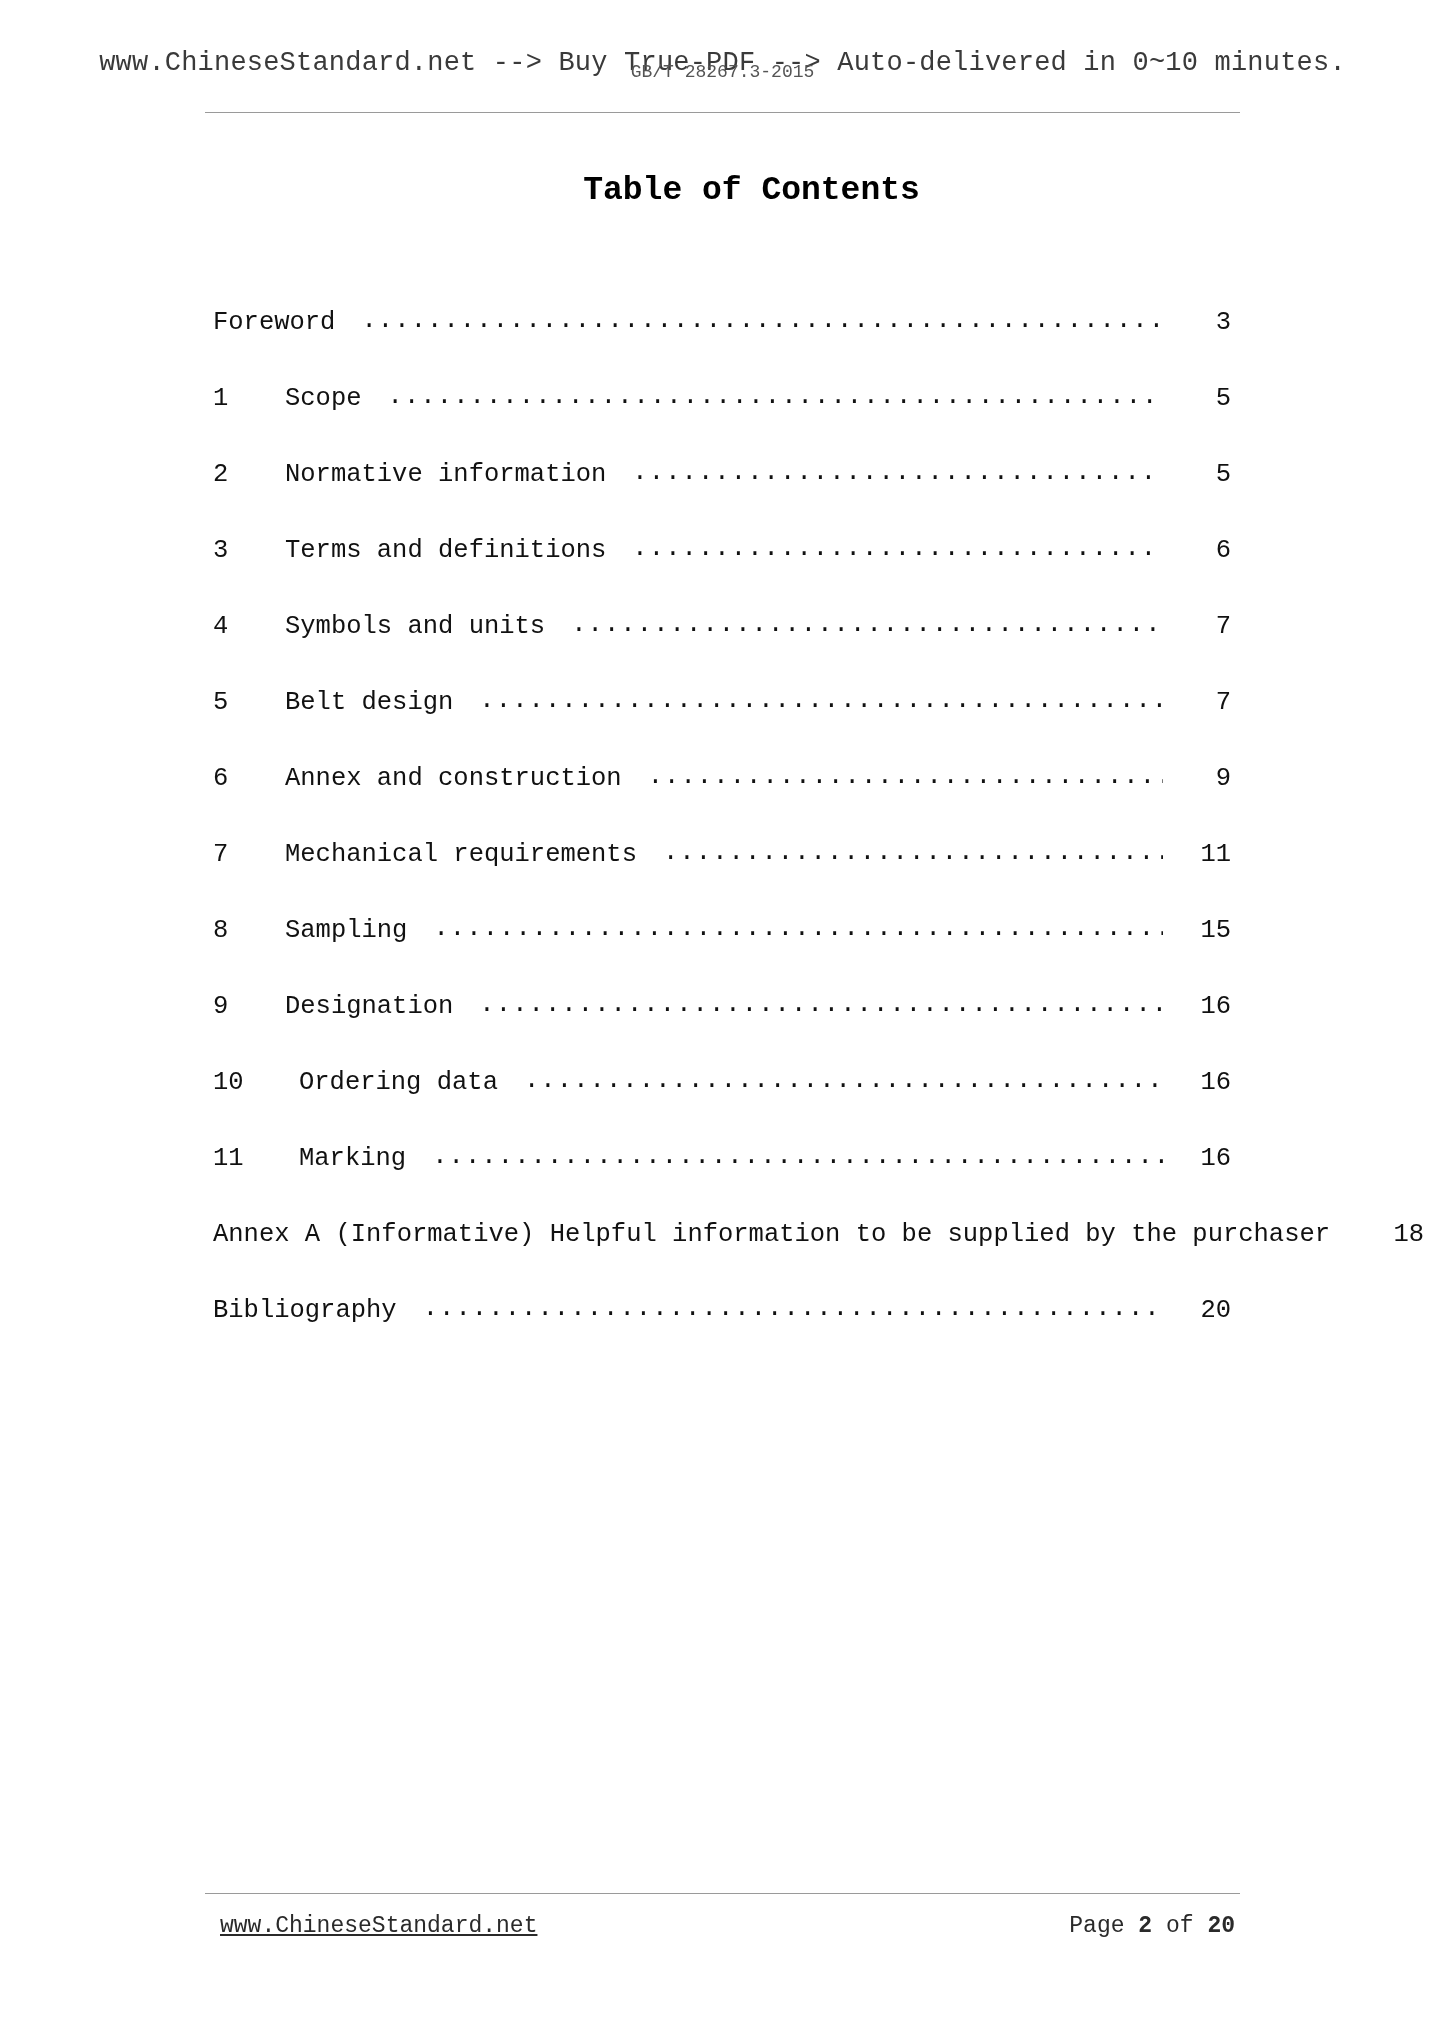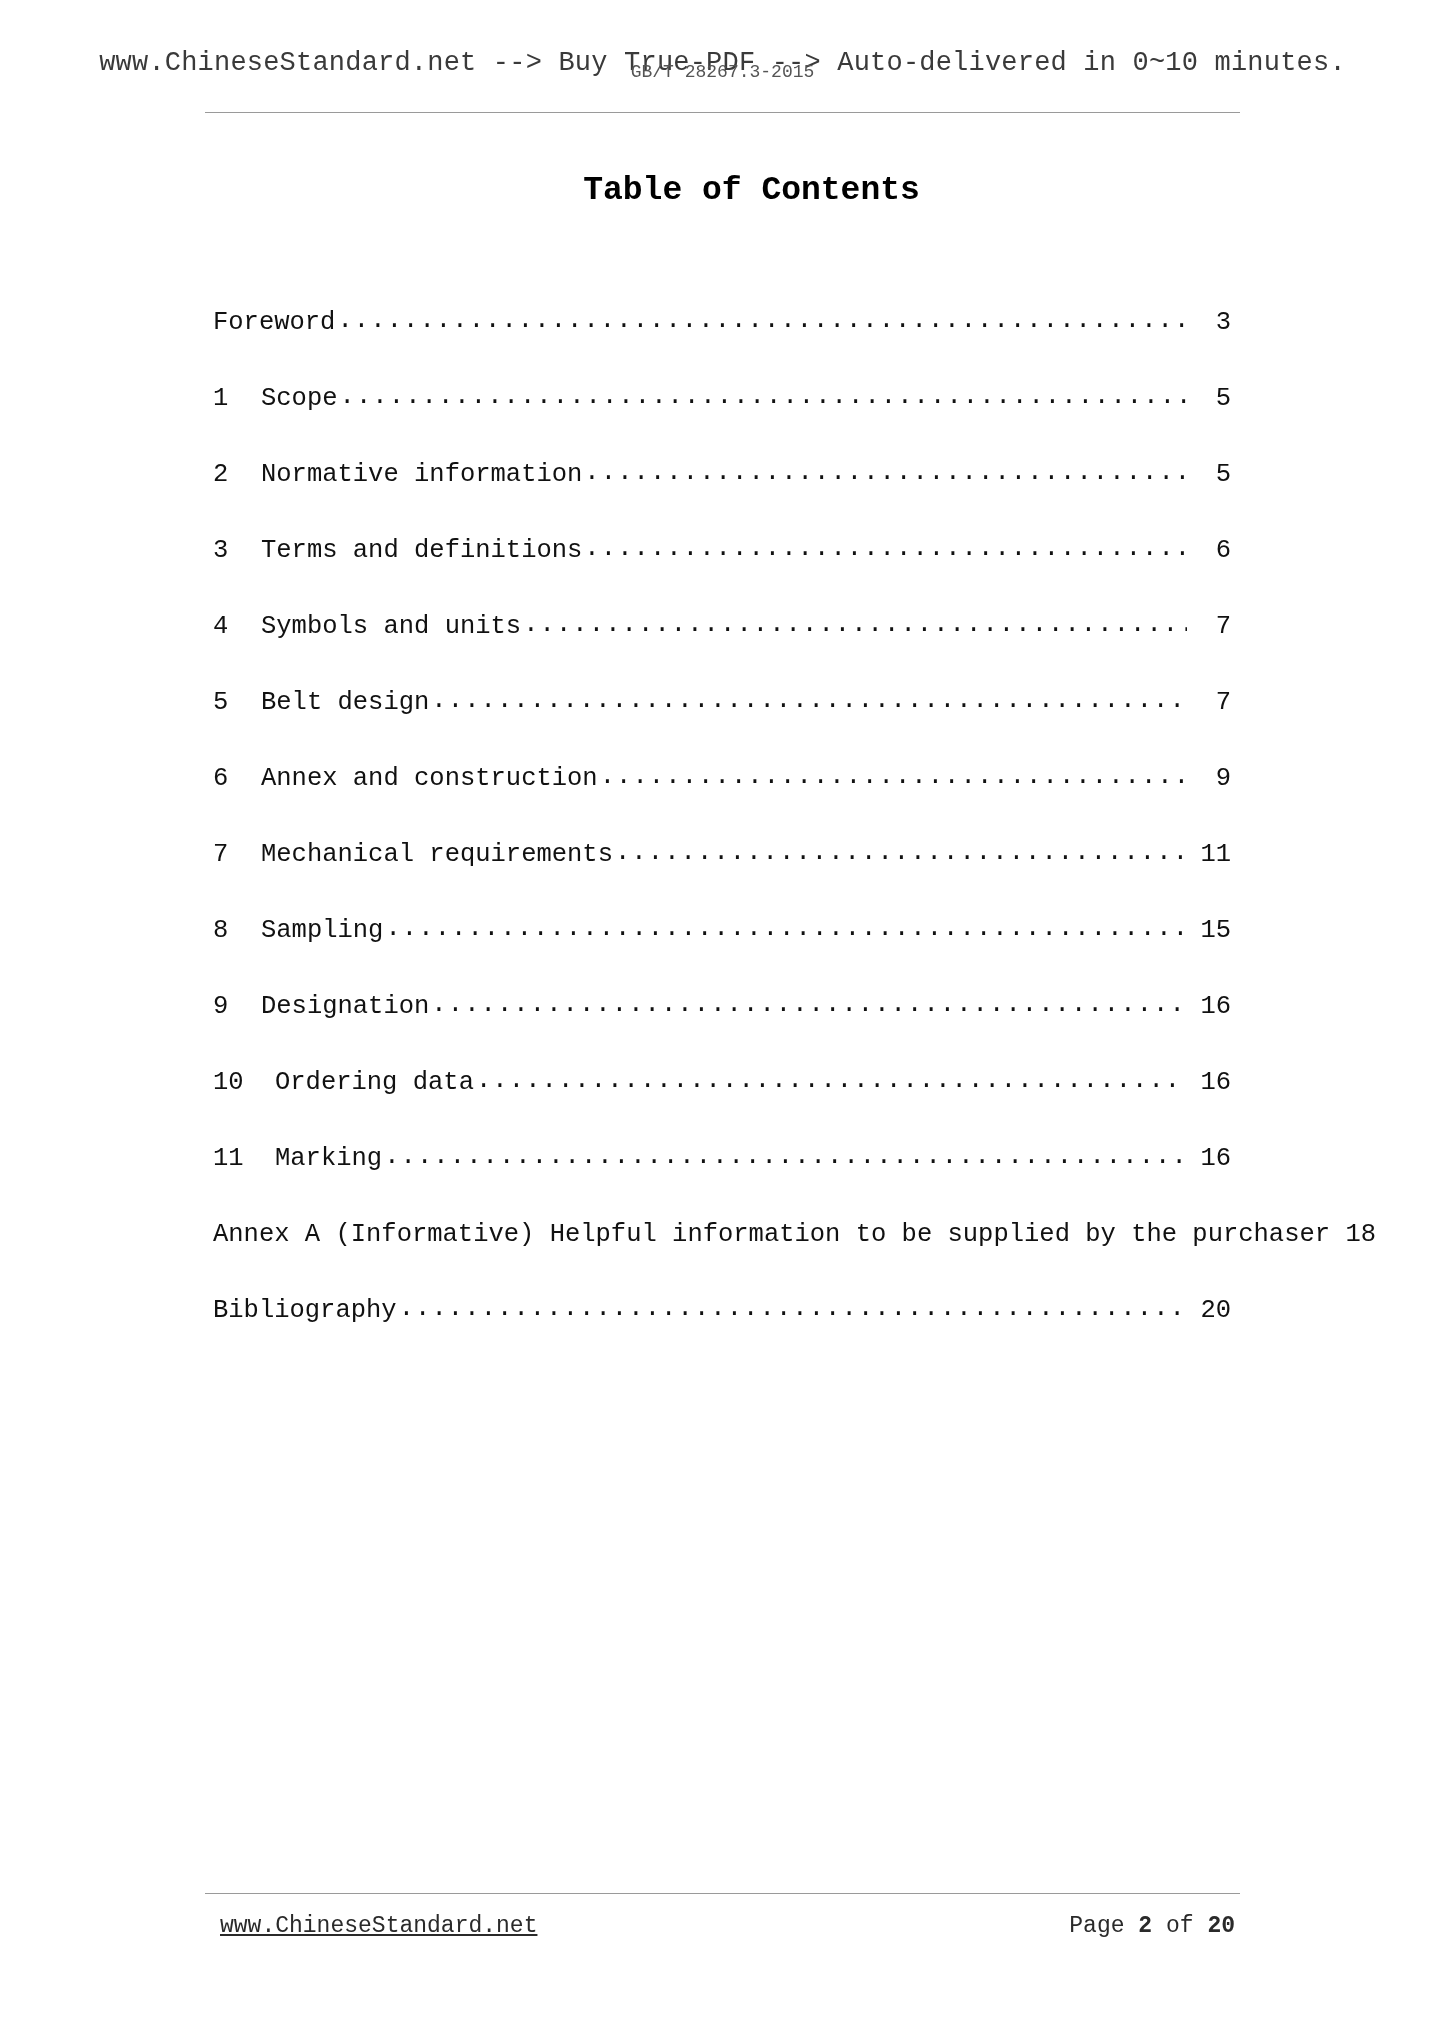--- a/index.html
+++ b/index.html
@@ -77,20 +77,21 @@
     width: 1018px;
   }
   .toc-row {
     display: flex;
     align-items: flex-end;
     font-size: 25.5px;
     color: #111111;
     height: 76px;
     line-height: 76px;
     white-space: nowrap;
+    gap: 24px;
   }
   .toc-num {
     display: inline-block;
     width: 48px;
     flex: 0 0 48px;
   }
   .toc-num.wide {
     width: 62px;
     flex: 0 0 62px;
   }

